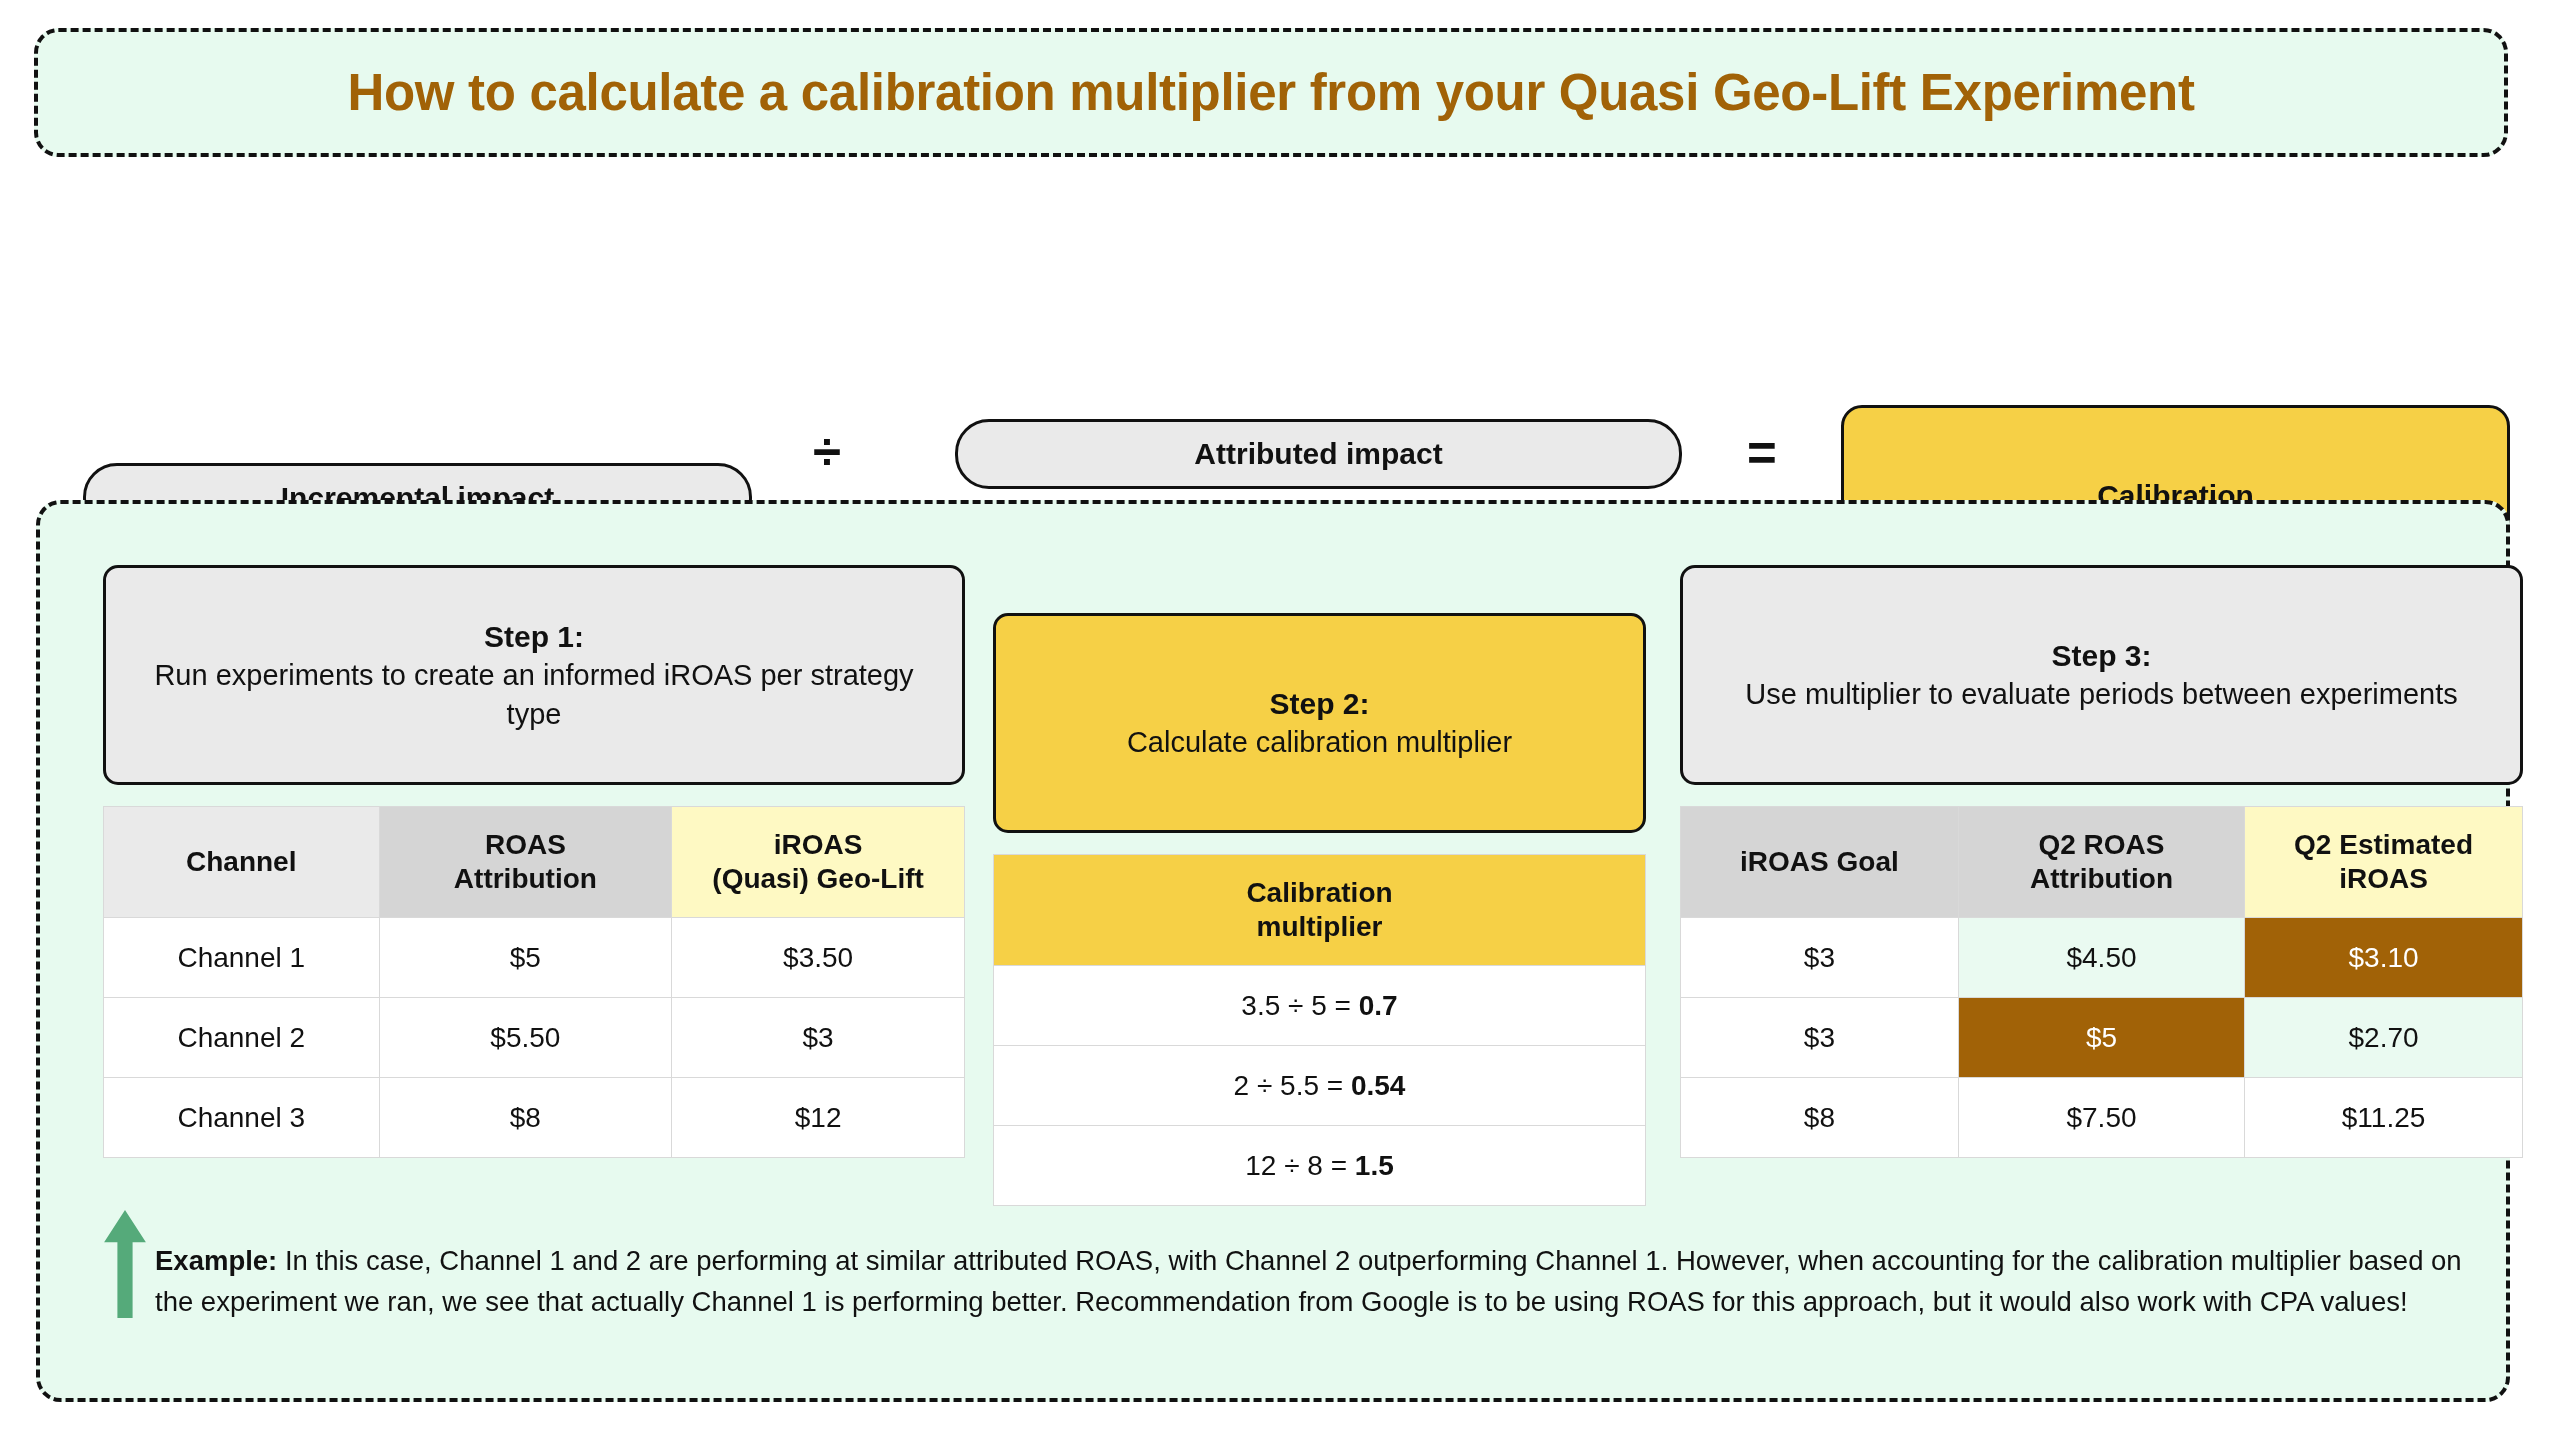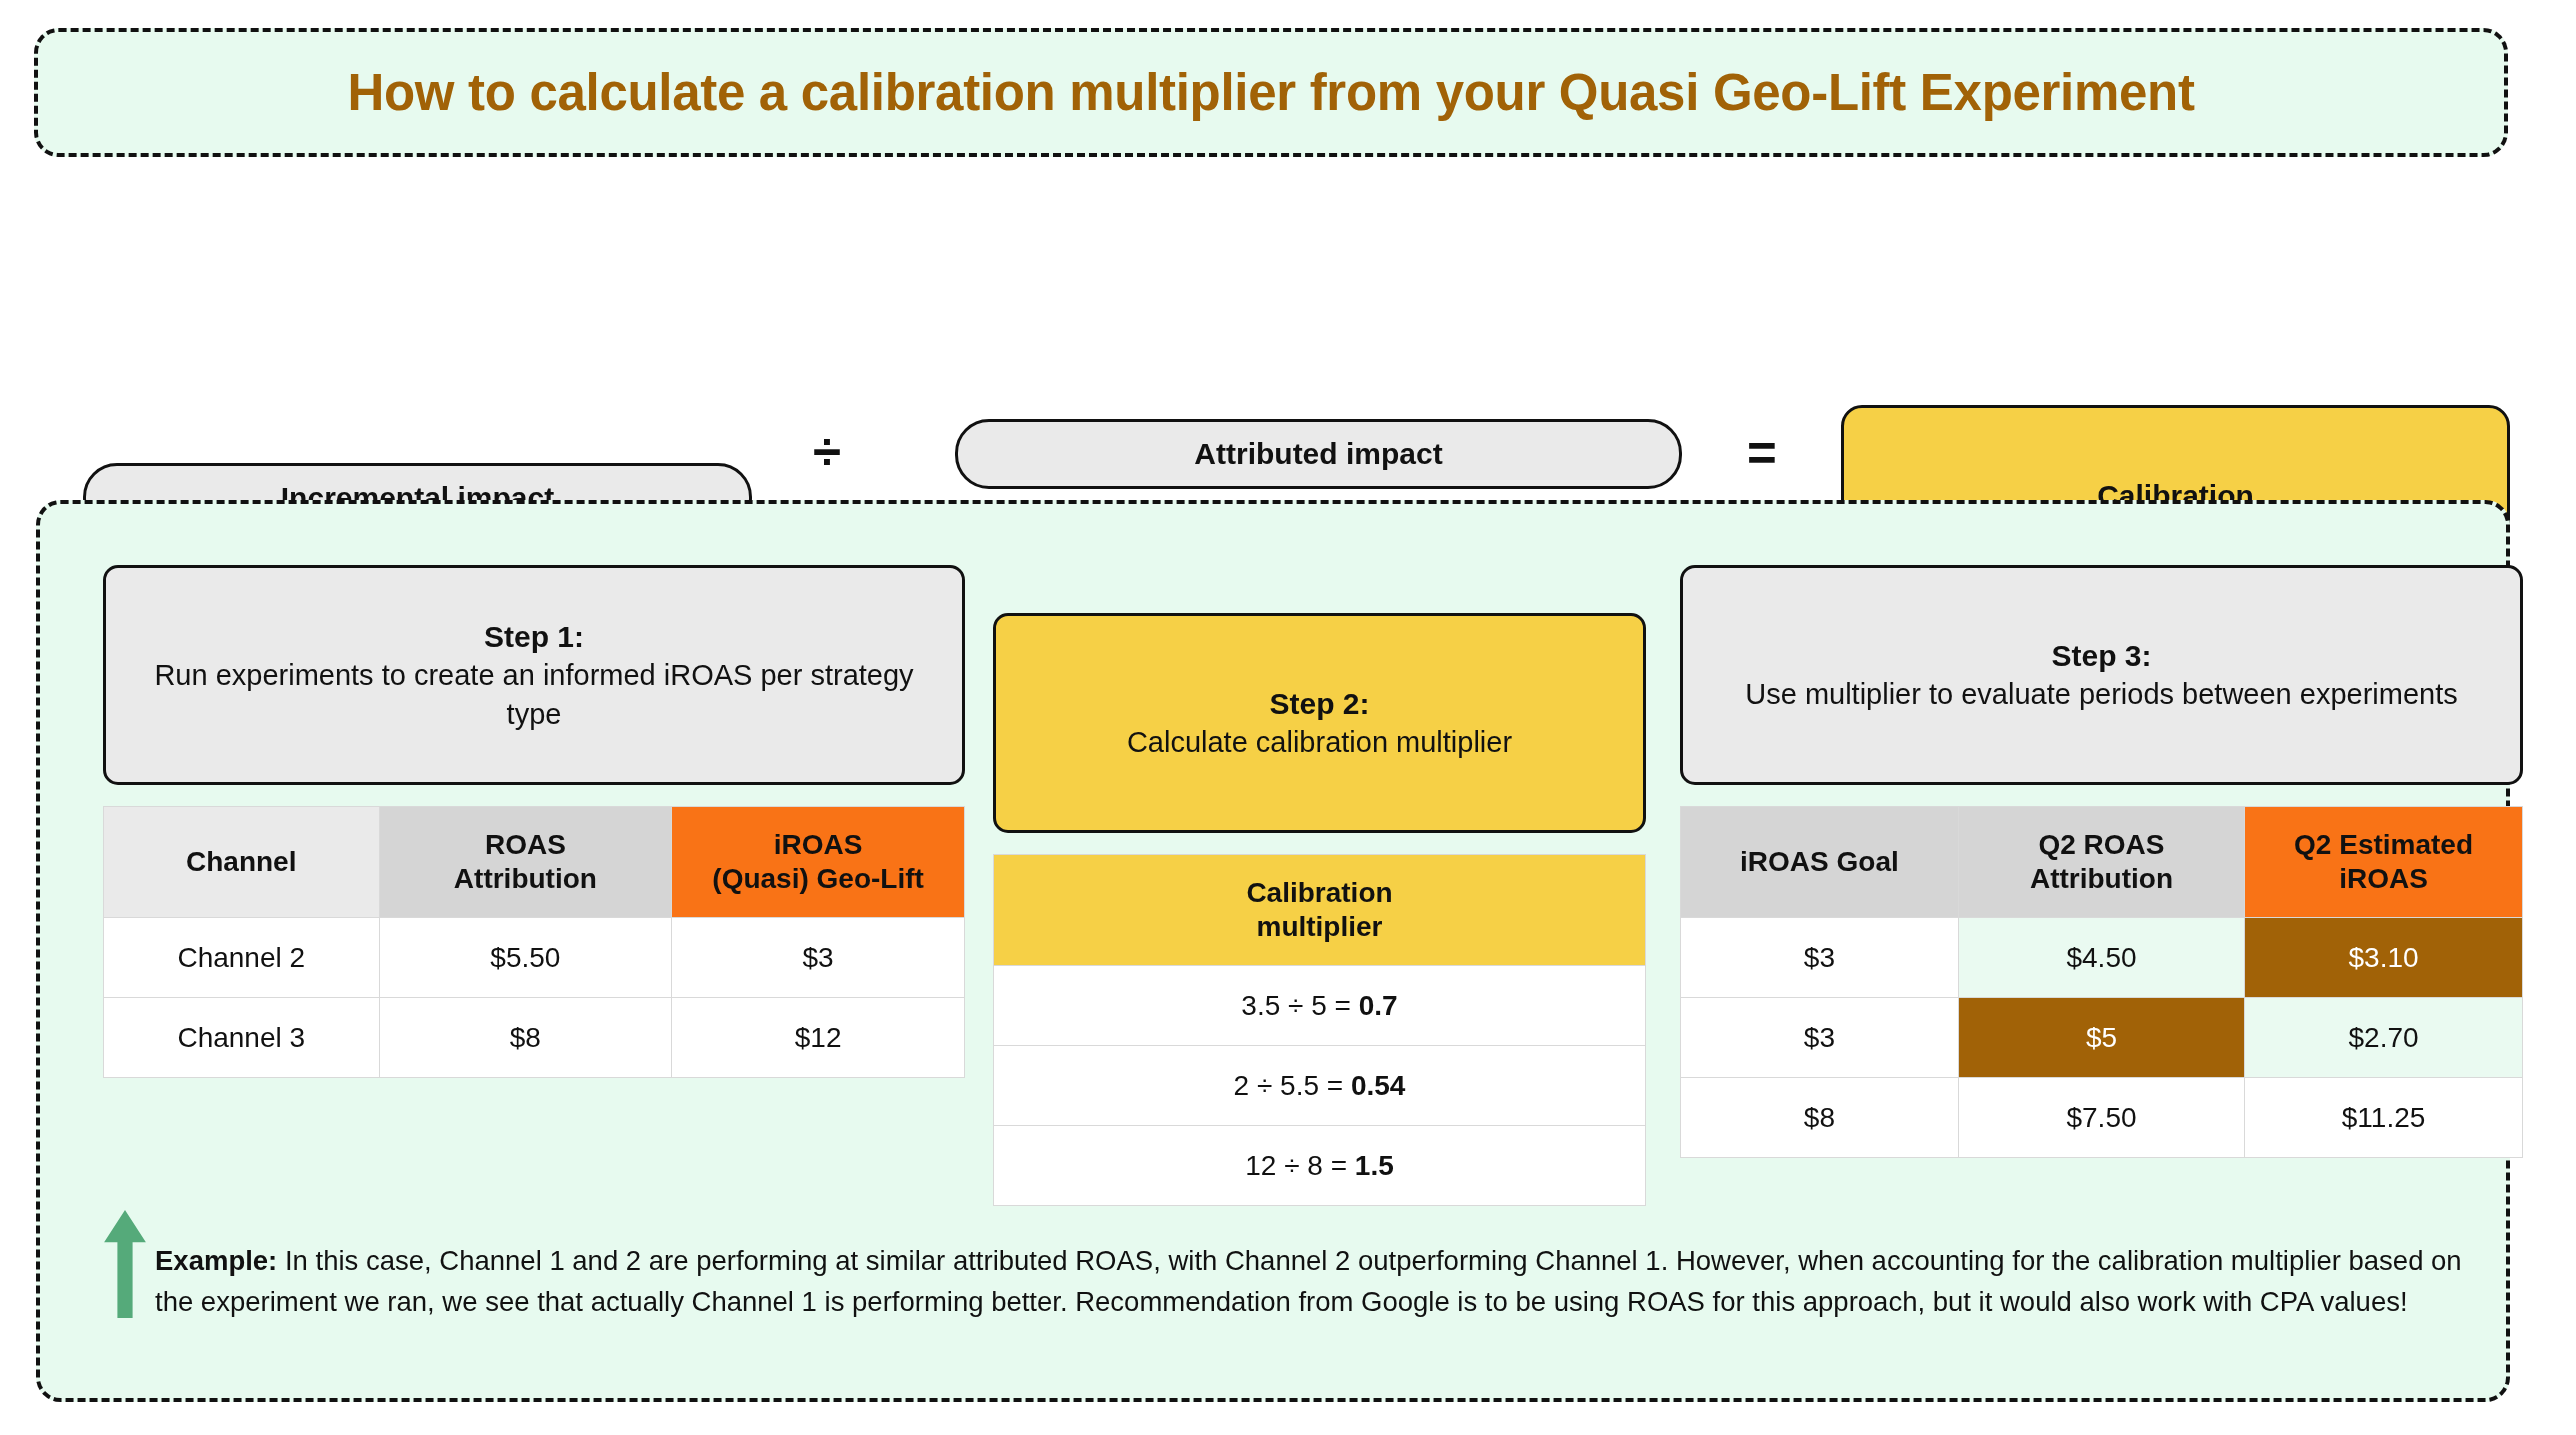--- a/index.html
+++ b/index.html
@@ -159,21 +159,21 @@
     height: 79px;
   }
   table.grid th {
     font-weight: bold;
     font-size: 28px;
     line-height: 1.22;
     height: 110px;
   }
   .th-grey-light { background: #EAEAEA; }
   .th-grey       { background: #D5D5D5; }
-  .th-green      { background: #f97316; }
+  .th-green      { background: #fef9c3; }
   .th-yellow     { background: #F6D046; }
 
   .cell-dark  { background: #a16207; color: #ffffff; }
   .cell-tint  { background: #EAFAF1; }
 
   .calc-eq { font-weight: bold; }
 
   
   .example-wrap {
     position: absolute;
@@ -245,20 +245,25 @@
             <div>ROAS</div>
             <div>Attribution</div>
           </th>
           <th class="th-green">
             <div>iROAS</div>
             <div>(Quasi) Geo-Lift</div>
           </th>
         </tr>
       </thead>
       <tbody>
+        <tr>
+          <td>Channel 1</td>
+          <td>$5</td>
+          <td>$3.50</td>
+        </tr>
         <tr>
           <td>Channel 2</td>
           <td>$5.50</td>
           <td>$3</td>
         </tr>
         <tr>
           <td>Channel 3</td>
           <td>$8</td>
           <td>$12</td>
         </tr>

